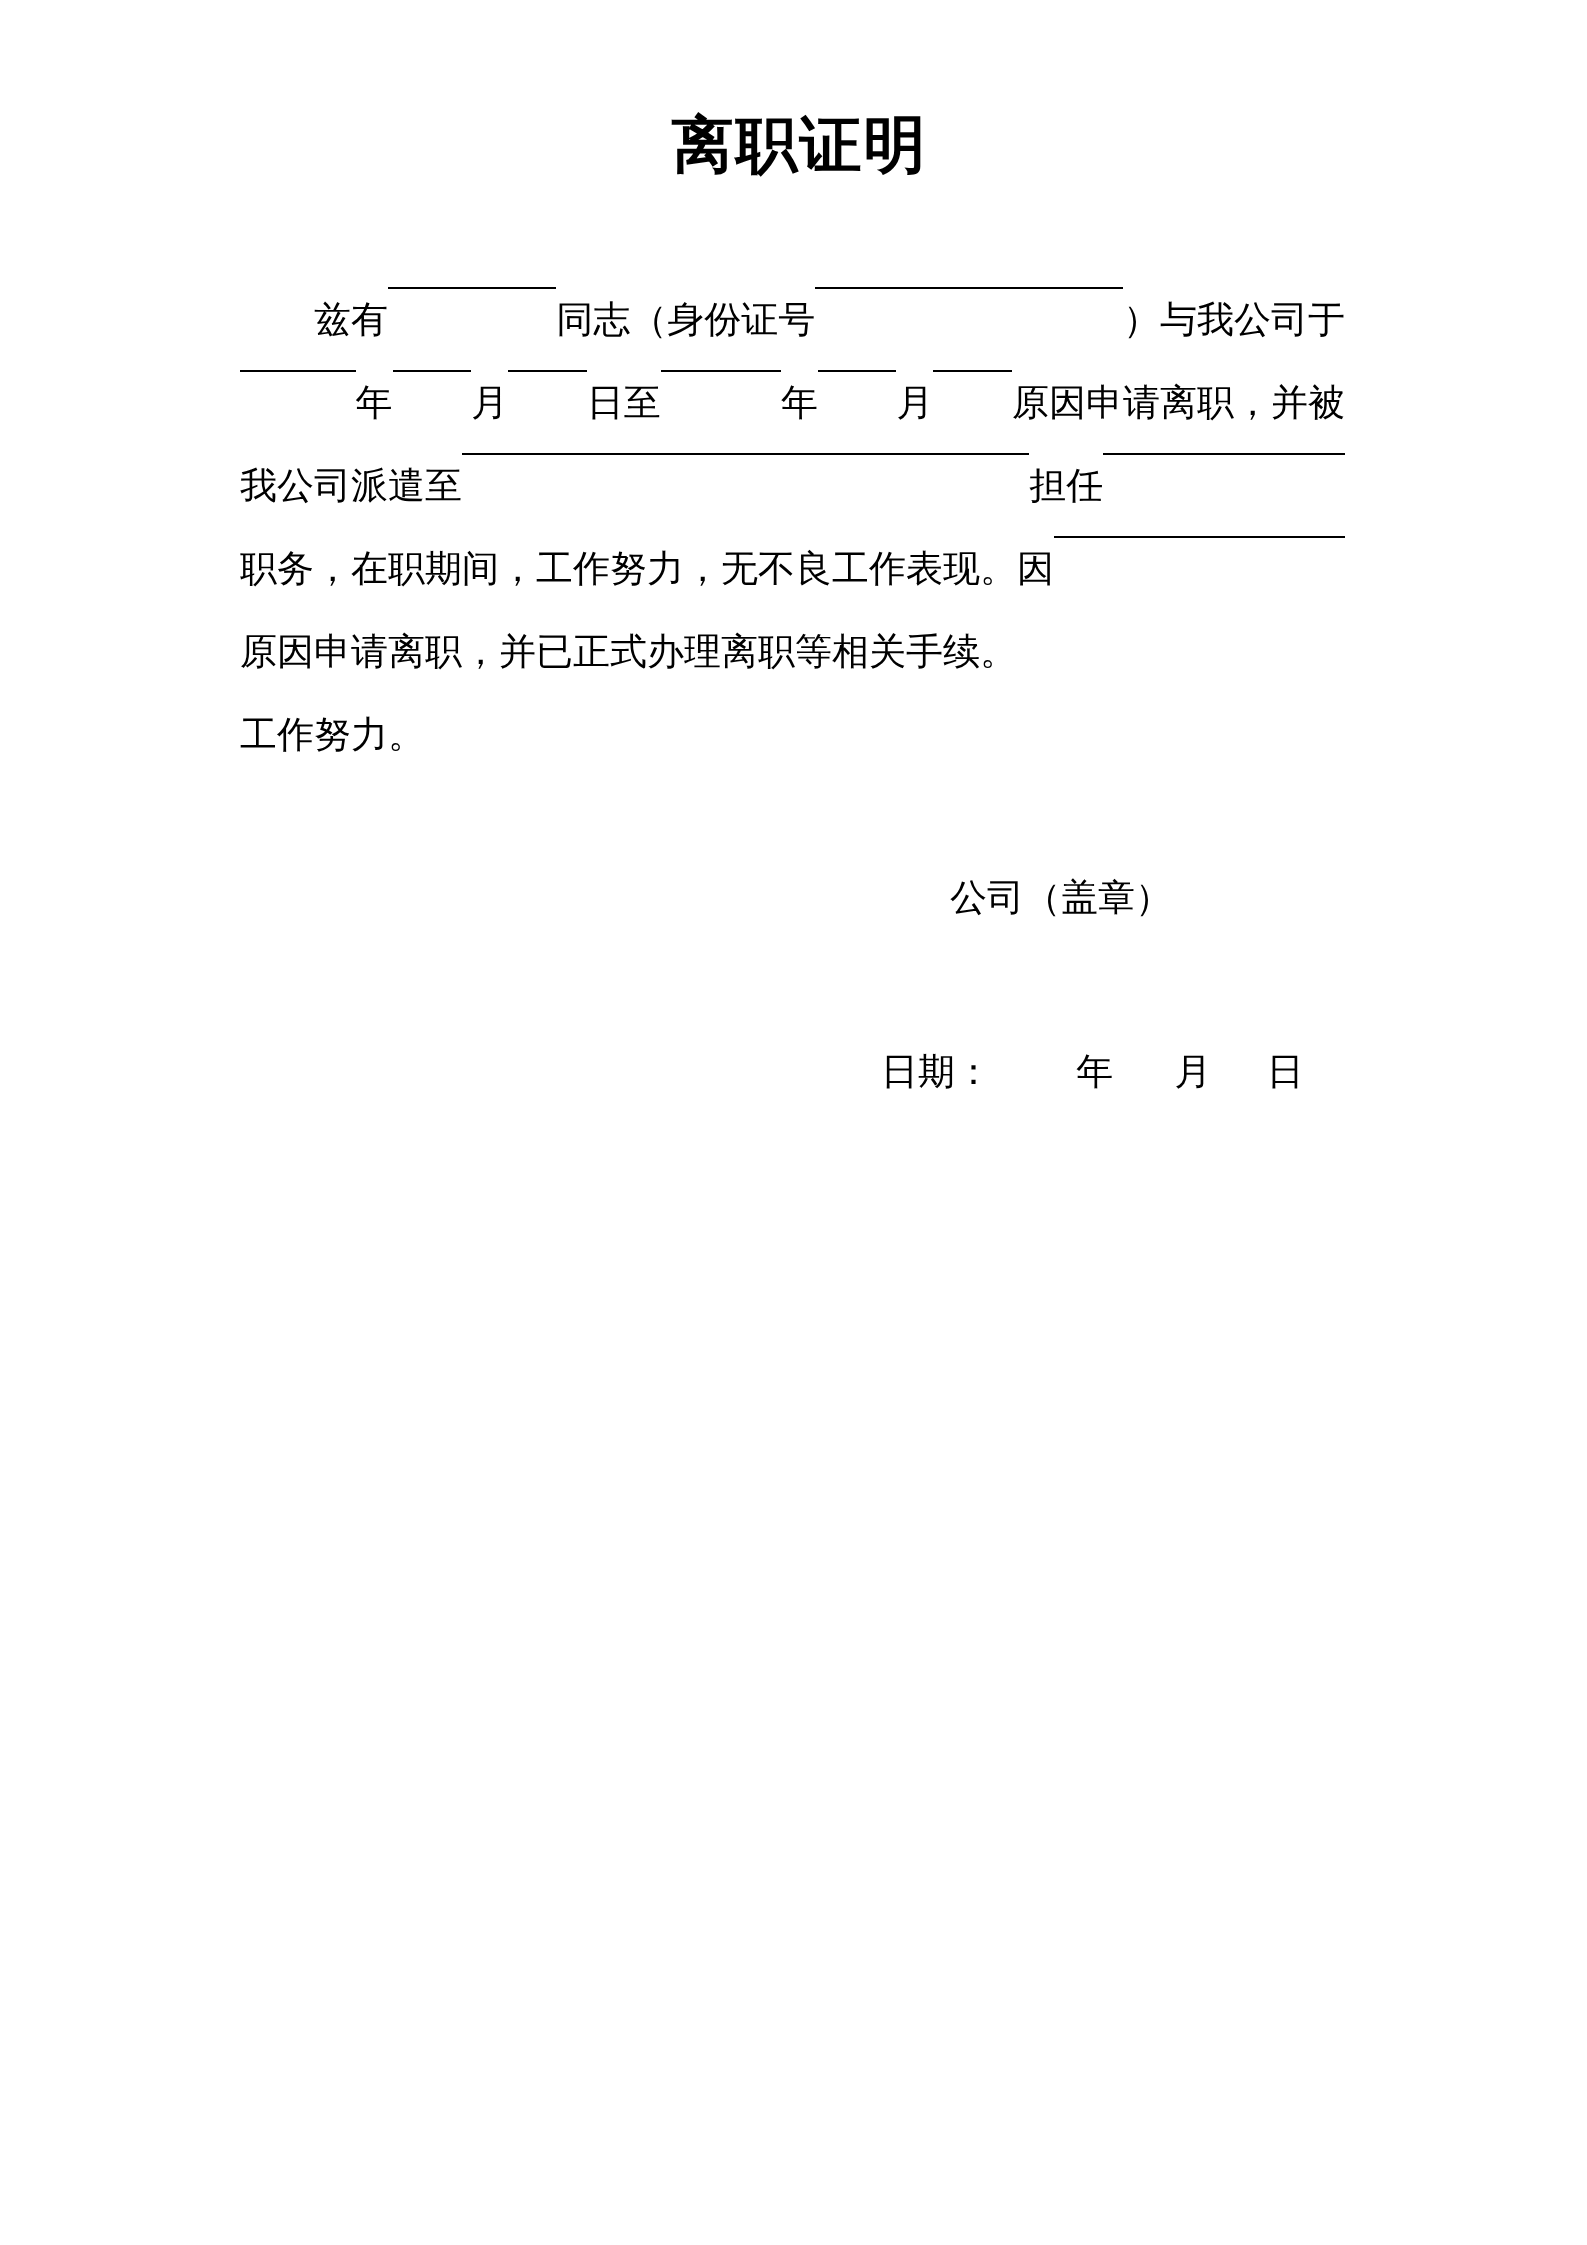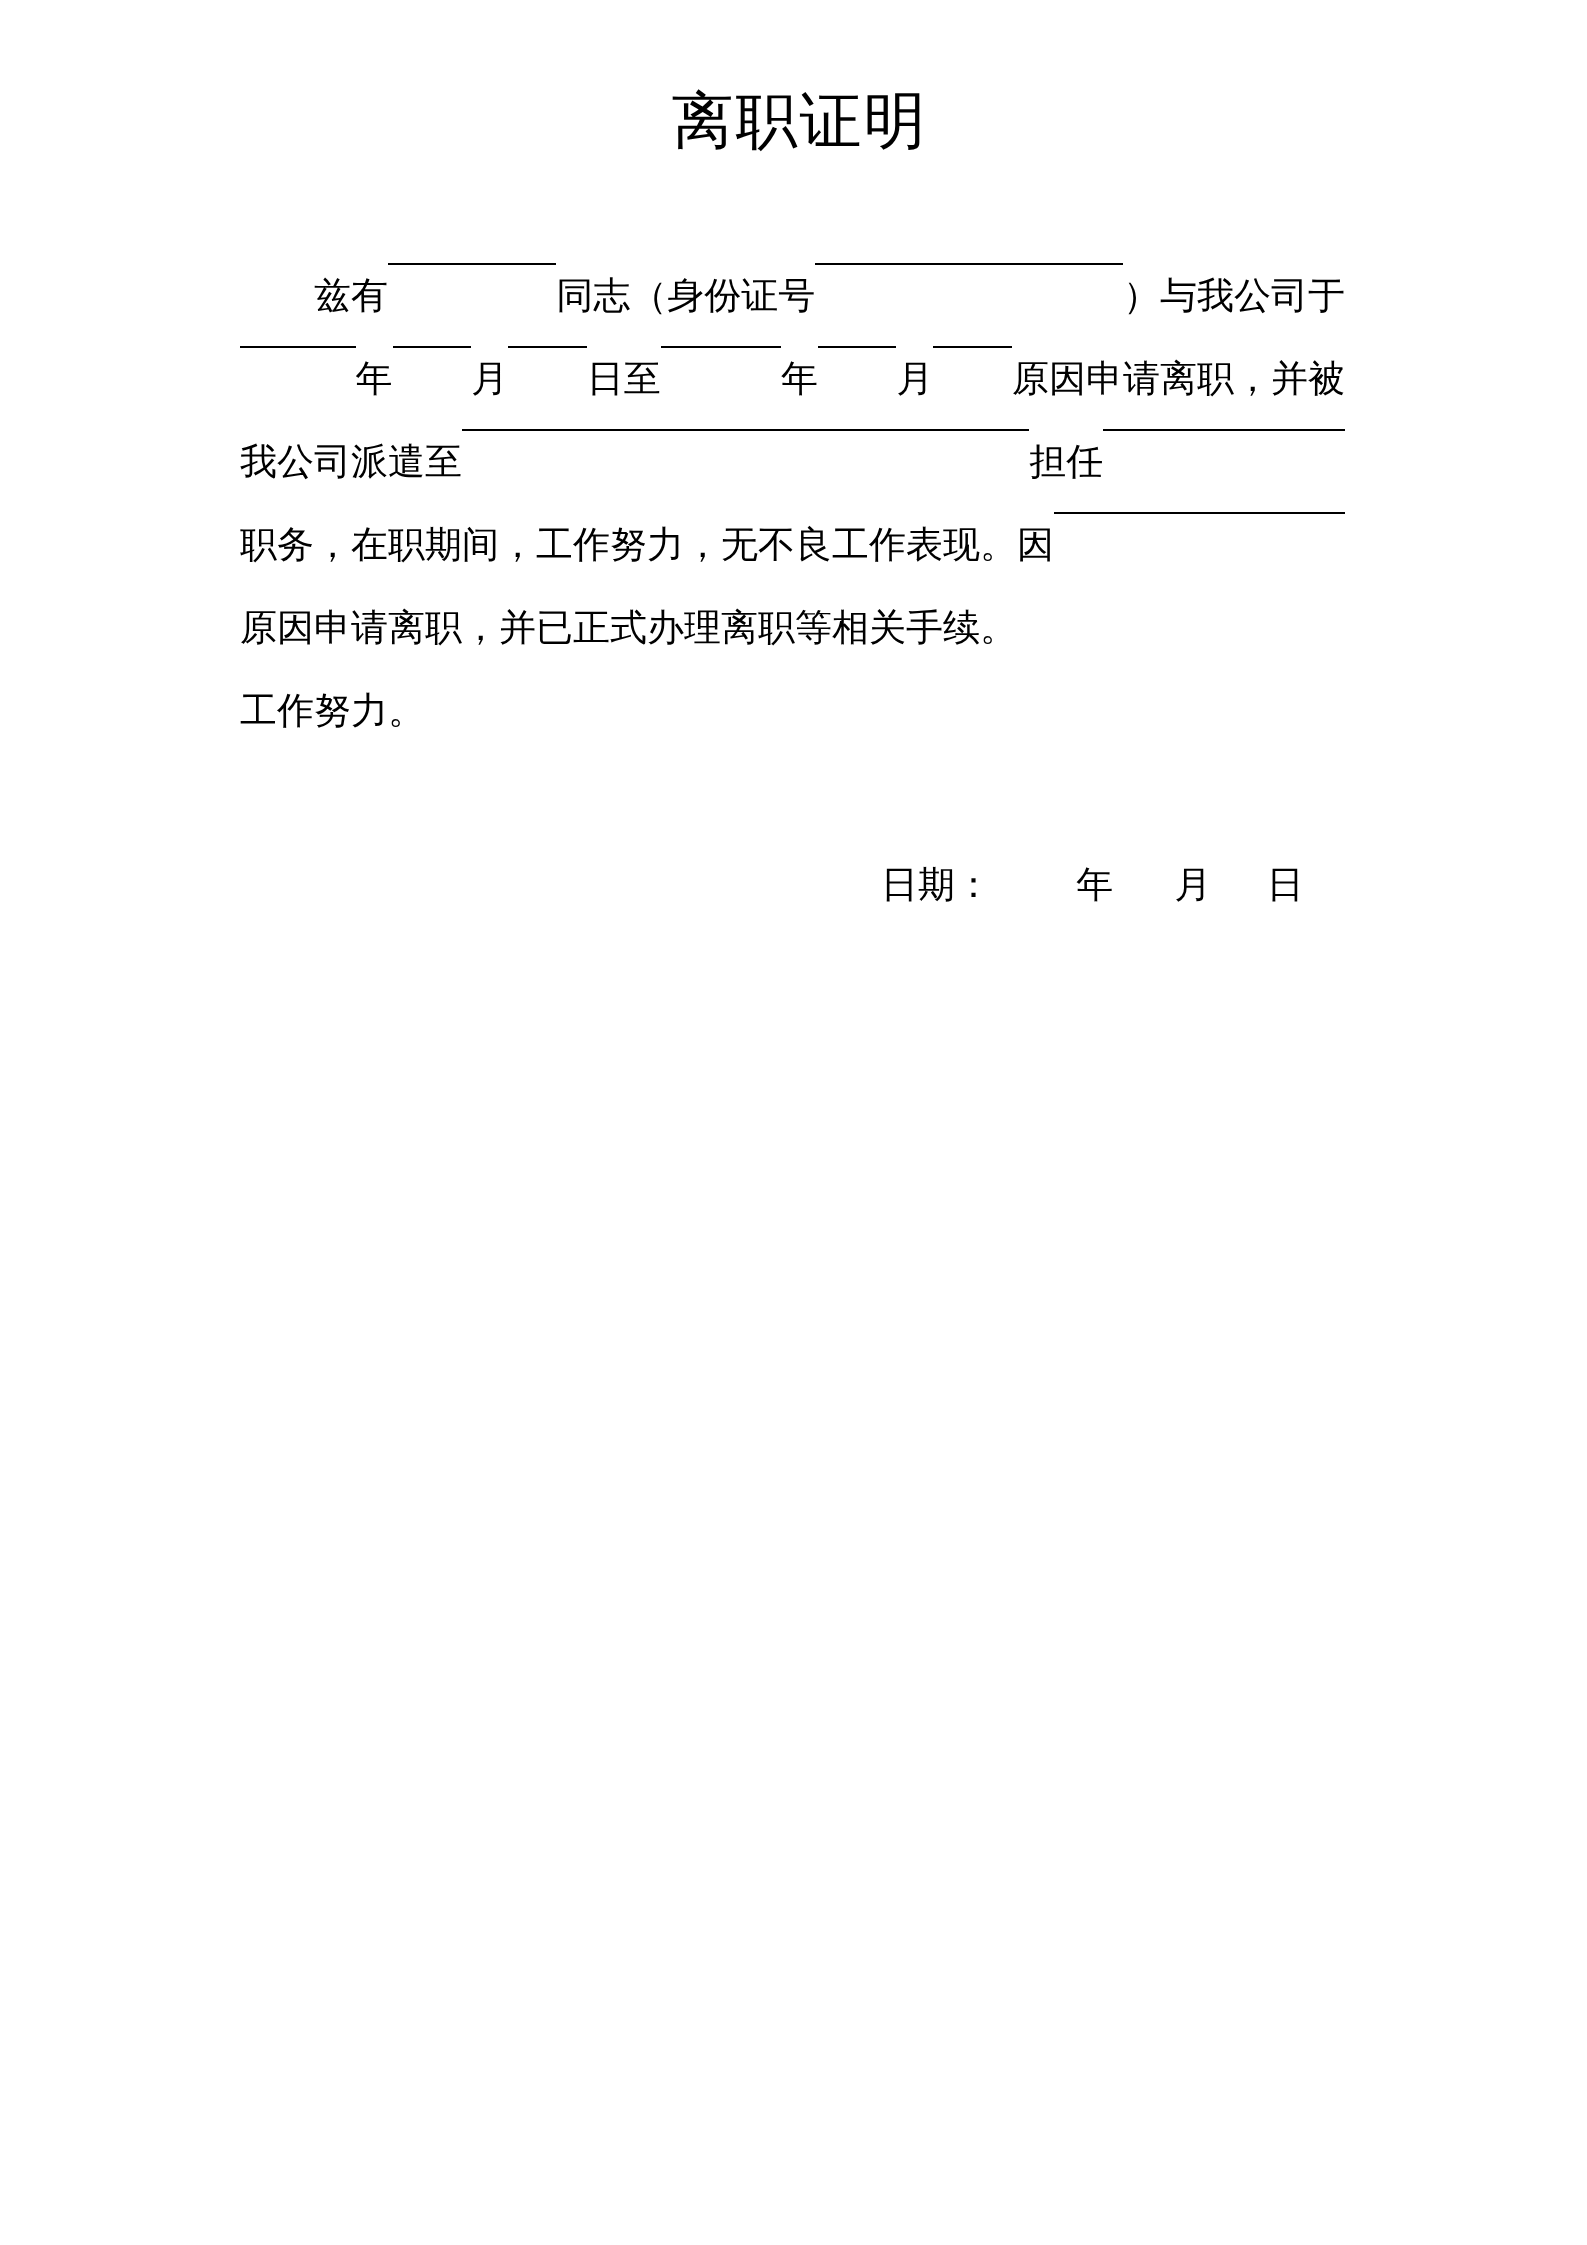--- a/index.html
+++ b/index.html
@@ -11,24 +11,24 @@
     color: #000000;
   }
   .page {
     position: relative;
     width: 1587px;
     height: 2245px;
     background: #ffffff;
     overflow: hidden;
   }
   .doc-title {
-    padding-top: 90px;
+    padding-top: 114px;
     text-align: center;
     font-family: "Liberation Sans", "DejaVu Sans", sans-serif;
-    font-weight: 400;
+    font-weight: 700;
     font-size: 62px;
     line-height: 1;
     letter-spacing: 2px;
     color: #000000;
     margin-left: 12px;
   }
   .body-block {
     margin: 102px 242px 0 240px; 
     font-size: 37px;
   }
@@ -120,20 +120,23 @@
     <div class="line">
       <span class="txt">原因申请离职，并已正式办理离职等相关手续。</span>
     </div>
 
     <div class="line">
       <span class="txt">工作努力。</span>
     </div>
 
   </div>
 
+  <div class="sig-line">
+    <span>公司（盖章）</span>
+  </div>
 
   <div class="date-line">
     <span>日期：</span>
     <span class="gap-year">年</span>
     <span class="gap-month">月</span>
     <span class="gap-day">日</span>
   </div>
 
 </div>
 

